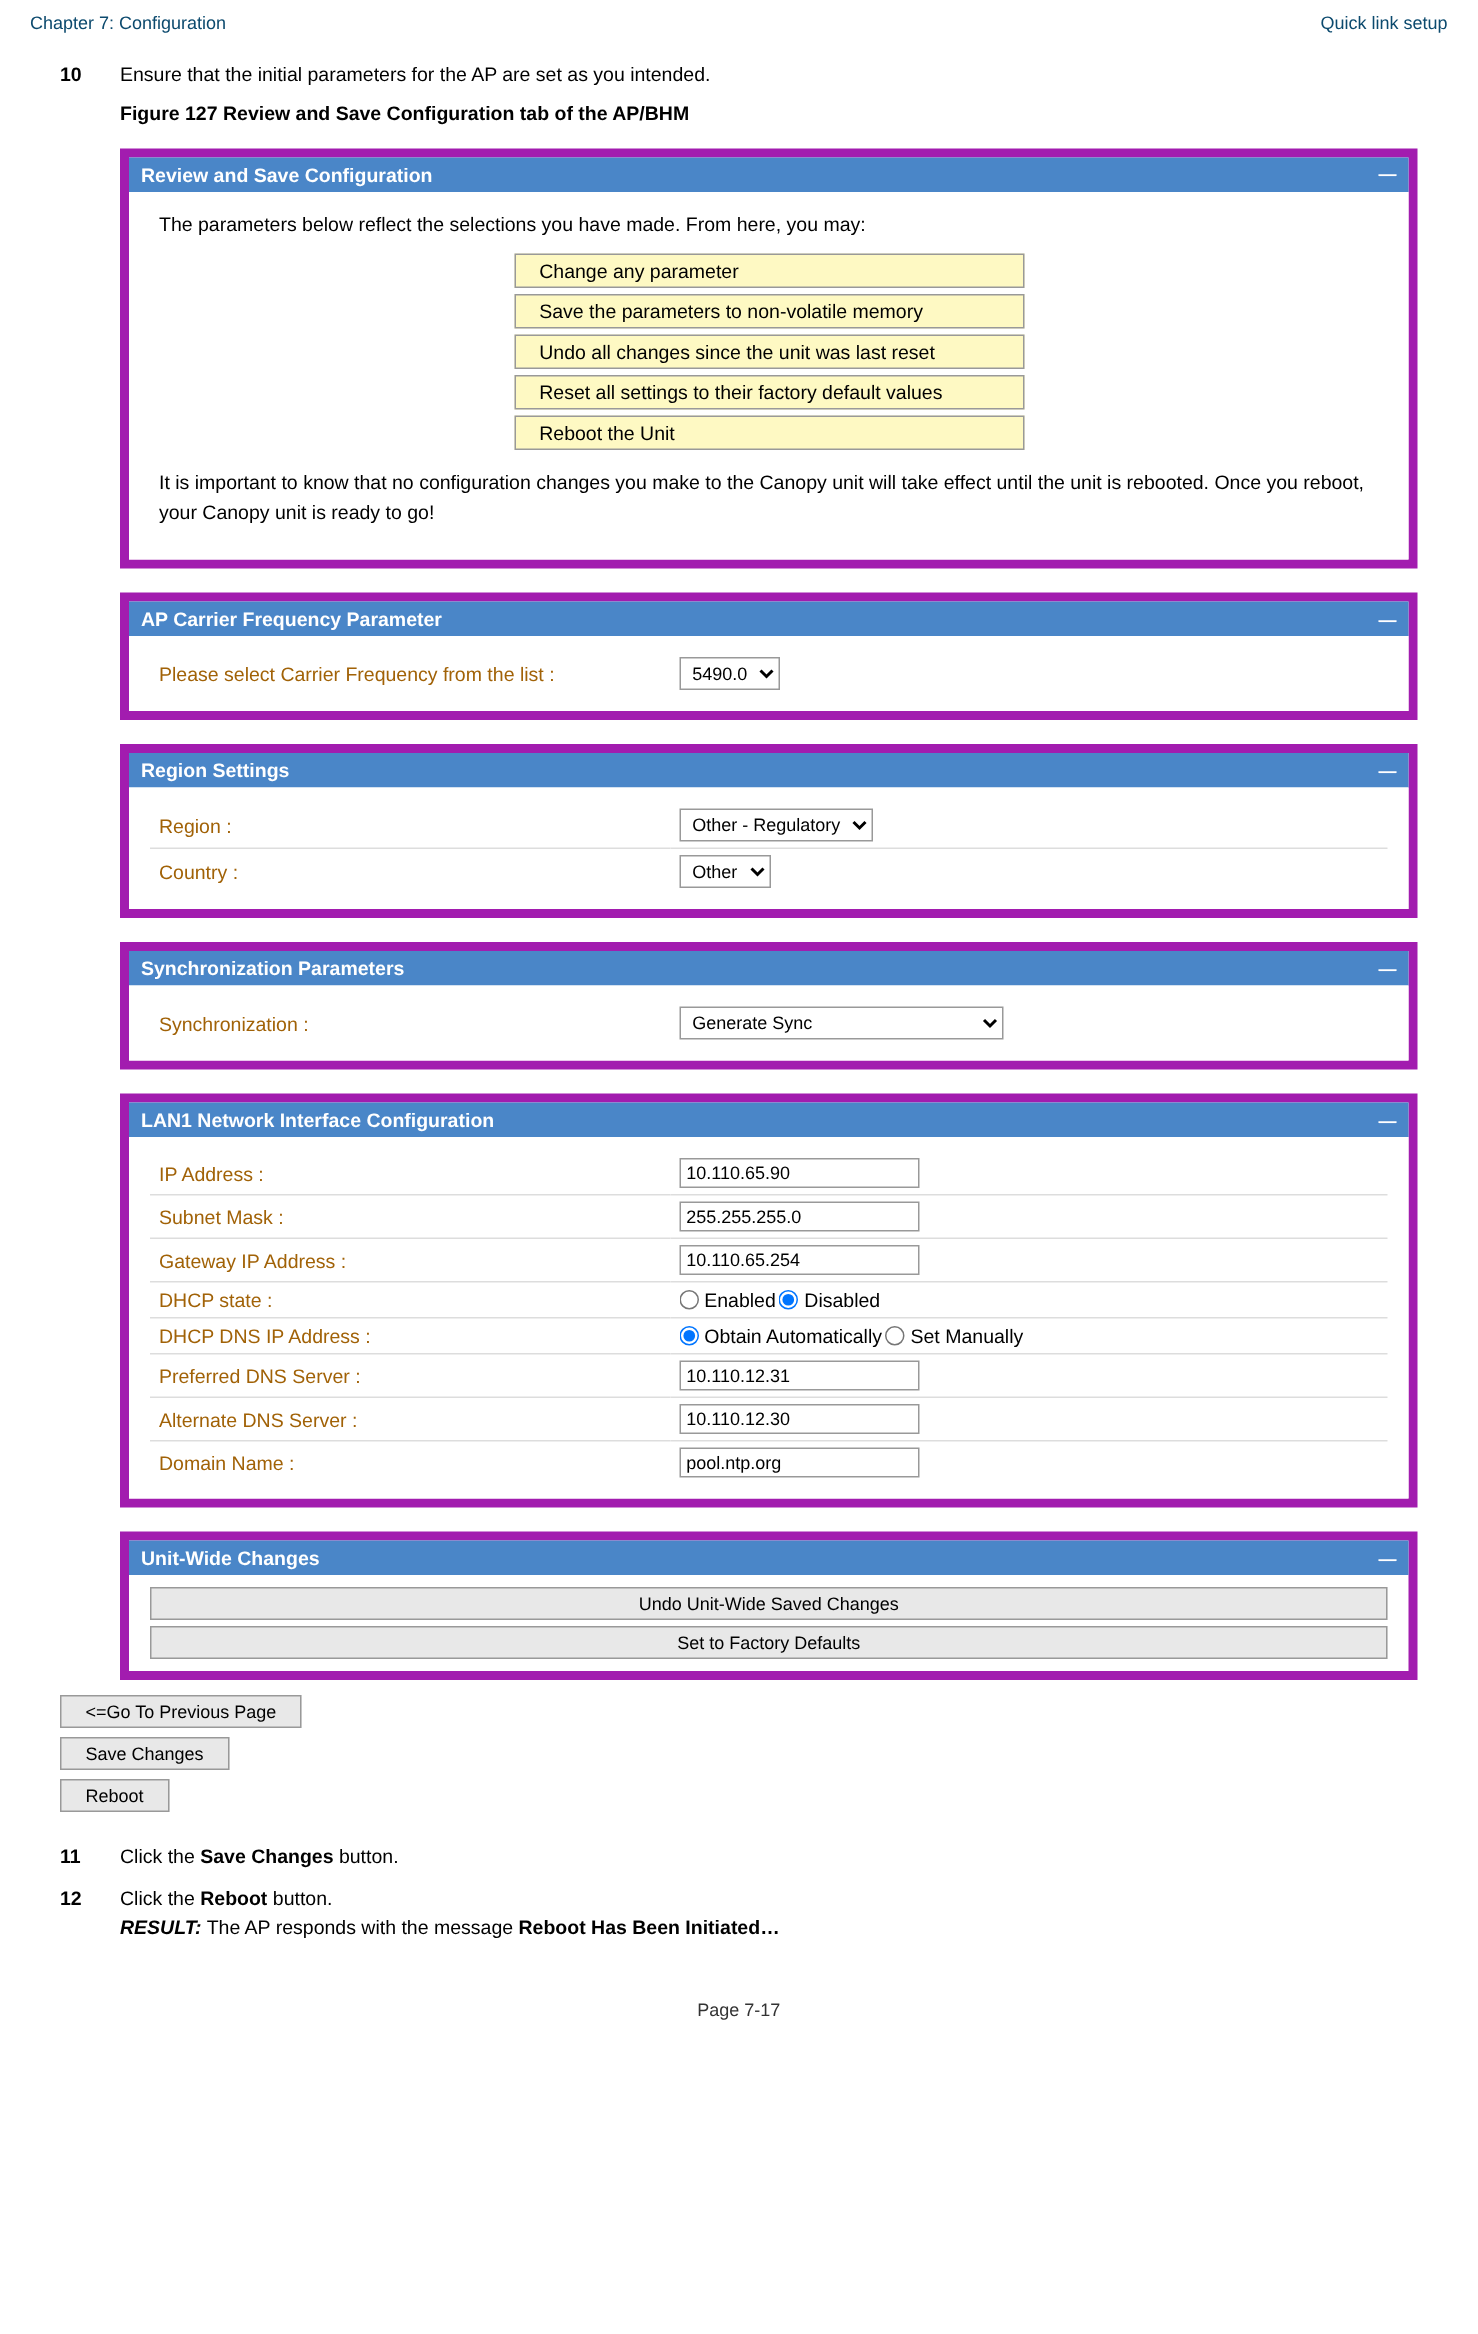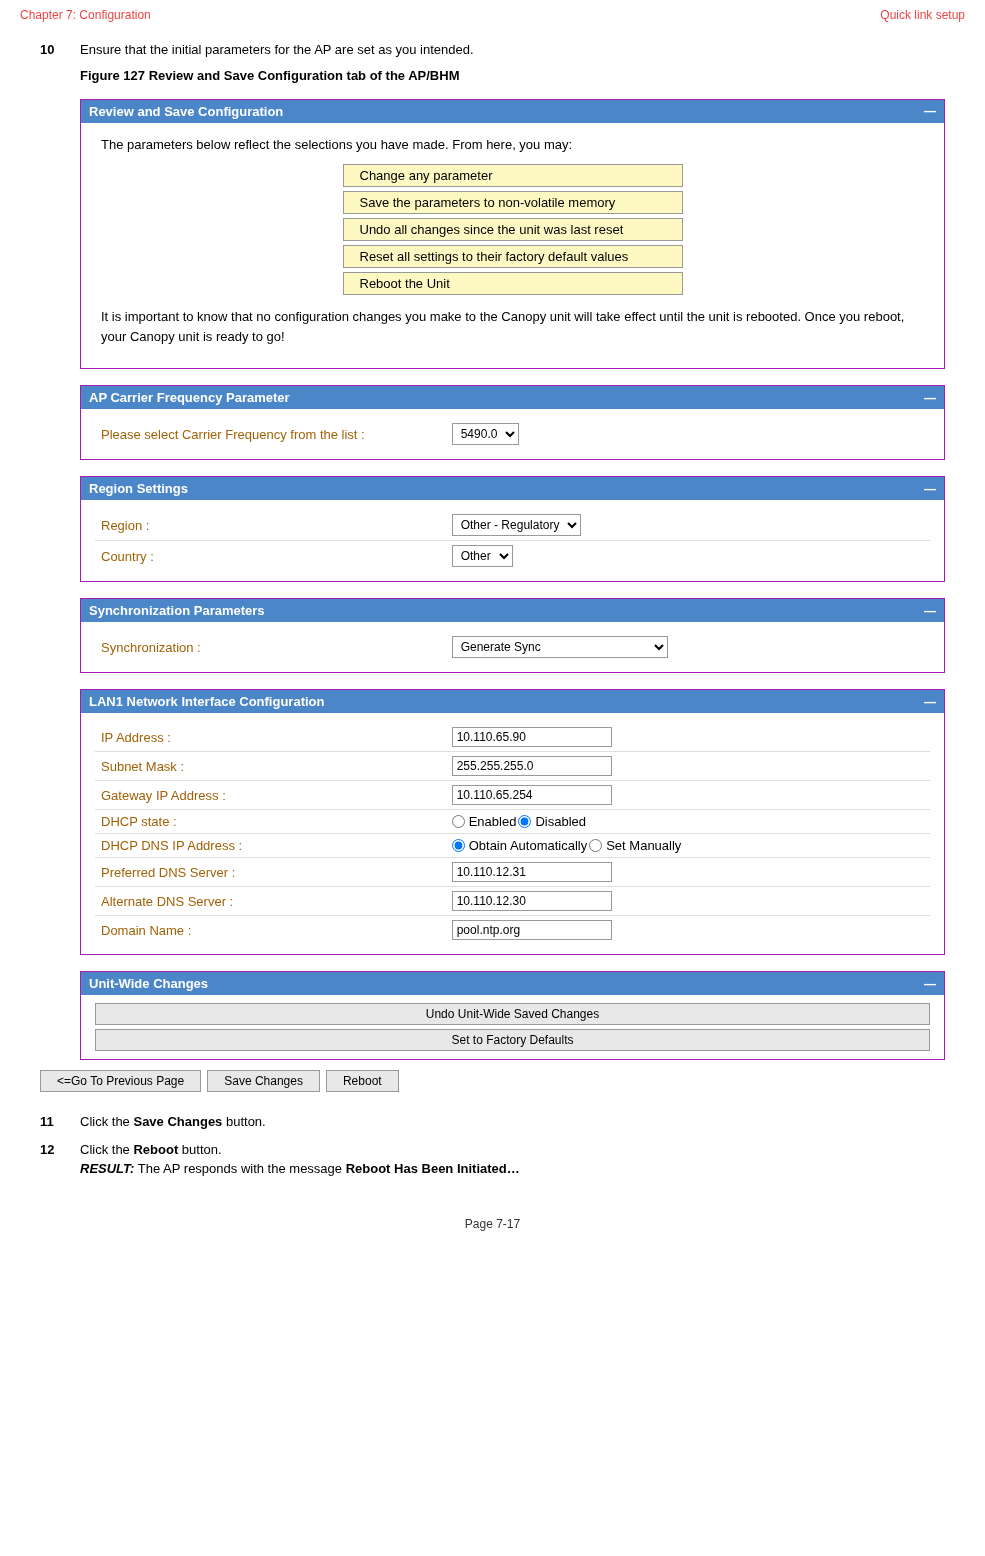--- a/index.html
+++ b/index.html
@@ -11,21 +11,21 @@
       width: 985px;
       min-height: 1556px;
       padding: 0;
     }
 
     .page-header {
       display: flex;
       justify-content: space-between;
       padding: 8px 20px;
       font-size: 12px;
-      color: #ef4444;
+      color: #0c4a6e;
     }
 
     .main-content {
       padding: 10px 40px 20px 40px;
     }
 
     .step-row {
       display: flex;
       margin-bottom: 8px;
       align-items: flex-start;
@@ -49,21 +49,21 @@
       margin-bottom: 6px;
       margin-left: 40px;
     }
 
     .figure-label strong {
       font-weight: bold;
     }
 
     .panel-container {
       margin-left: 40px;
-      border: 1px solid #a21caf;
+      border: 6px solid #a21caf;
       margin-bottom: 8px;
       margin-top: 16px;
     }
 
     .panel-header {
       background: #4a86c8;
       color: #fff;
       font-weight: bold;
       font-size: 13px;
       padding: 4px 8px;
@@ -183,21 +183,21 @@
     .unit-btn {
       border: 1px solid #999;
       background: #e8e8e8;
       padding: 3px 10px;
       font-size: 12px;
       cursor: pointer;
     }
 
     .nav-buttons {
       display: flex;
-      flex-direction: row;
+      flex-direction: column;
       align-items: flex-start;
       gap: 6px;
       margin: 10px 0 20px 0;
     }
 
     .nav-btn {
       border: 1px solid #999;
       background: #e8e8e8;
       padding: 3px 16px;
       font-size: 12px;

